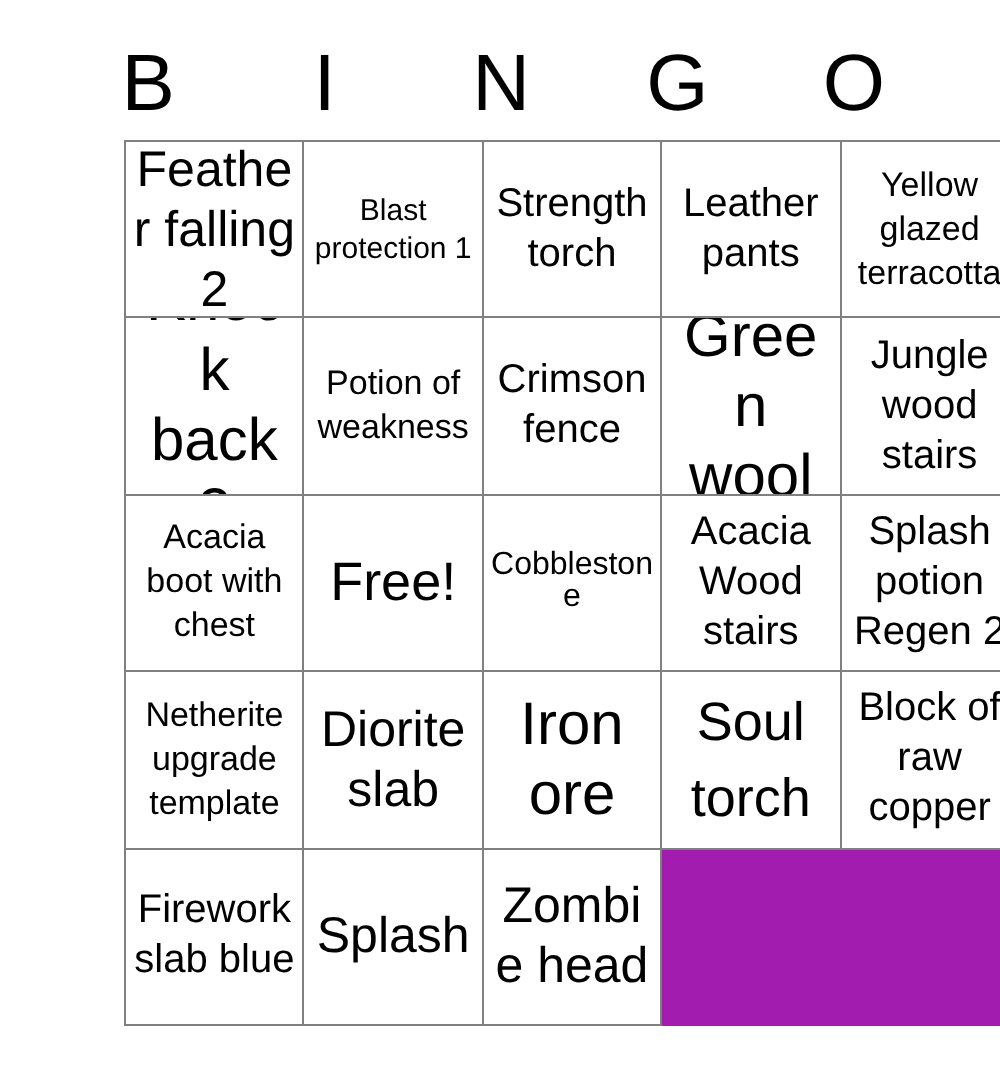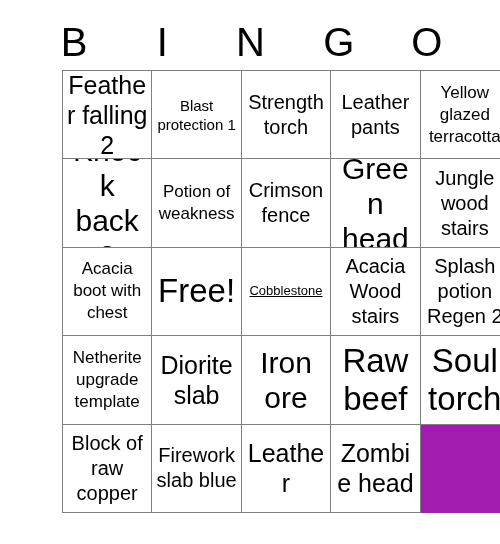--- a/index.html
+++ b/index.html
@@ -68,27 +68,27 @@
   }
   .cell-text {
     display: block;
     width: 100%;
     color: #000000;
     font-family: "Liberation Sans", sans-serif;
     font-weight: 400;
     word-wrap: break-word;
   }
   
-  .fs-xs .cell-text { font-size: 13px; line-height: 16px; text-decoration: underline; }
+  .fs-xs .cell-text { font-size: 16px; line-height: 16px; }
   .fs-s  .cell-text { font-size: 15px; line-height: 19px; }
   .fs-m  .cell-text { font-size: 17px; line-height: 22px; }
   .fs-l  .cell-text { font-size: 20px; line-height: 25px; }
   .fs-xl .cell-text { font-size: 25px; line-height: 30px; }
   .fs-xxl .cell-text { font-size: 30px; line-height: 35px; }
-  .fs-huge .cell-text { font-size: 33px; line-height: 38px; }
+  .fs-huge .cell-text { font-size: 27px; line-height: 38px; }
 </style>
 </head>
 <body>
 
 <div id="card">
 
   <div id="header-row">
     <div class="header-cell">B</div>
     <div class="header-cell">I</div>
     <div class="header-cell">N</div>
@@ -115,21 +115,21 @@
       <div class="cell fs-xxl">
         <span class="cell-text">Knock back 2</span>
       </div>
       <div class="cell fs-m">
         <span class="cell-text">Potion of weakness</span>
       </div>
       <div class="cell fs-l">
         <span class="cell-text">Crimson fence</span>
       </div>
       <div class="cell fs-xxl">
-        <span class="cell-text">Green head</span>
+        <span class="cell-text">Green wool</span>
       </div>
       <div class="cell fs-l">
         <span class="cell-text">Jungle wood stairs</span>
       </div>
       <div class="cell fs-m">
         <span class="cell-text">Acacia boot with chest</span>
       </div>
       <div class="cell fs-huge">
         <span class="cell-text">Free!</span>
       </div>
@@ -145,32 +145,29 @@
       <div class="cell fs-m">
         <span class="cell-text">Netherite upgrade template</span>
       </div>
       <div class="cell fs-xl">
         <span class="cell-text">Diorite slab</span>
       </div>
       <div class="cell fs-xxl">
         <span class="cell-text">Iron ore</span>
       </div>
       <div class="cell fs-huge">
-        <span class="cell-text">Raw beef</span>
-      </div>
-      <div class="cell fs-huge">
         <span class="cell-text">Soul torch</span>
       </div>
       <div class="cell fs-l">
         <span class="cell-text">Block of raw copper</span>
       </div>
       <div class="cell fs-l">
         <span class="cell-text">Firework slab blue</span>
       </div>
       <div class="cell fs-xl">
-        <span class="cell-text">Leather</span>
+        <span class="cell-text">Splash</span>
       </div>
       <div class="cell fs-xl">
         <span class="cell-text">Zombie head</span>
       </div>
     </div>
 
 </div>
 
 </body></html>

